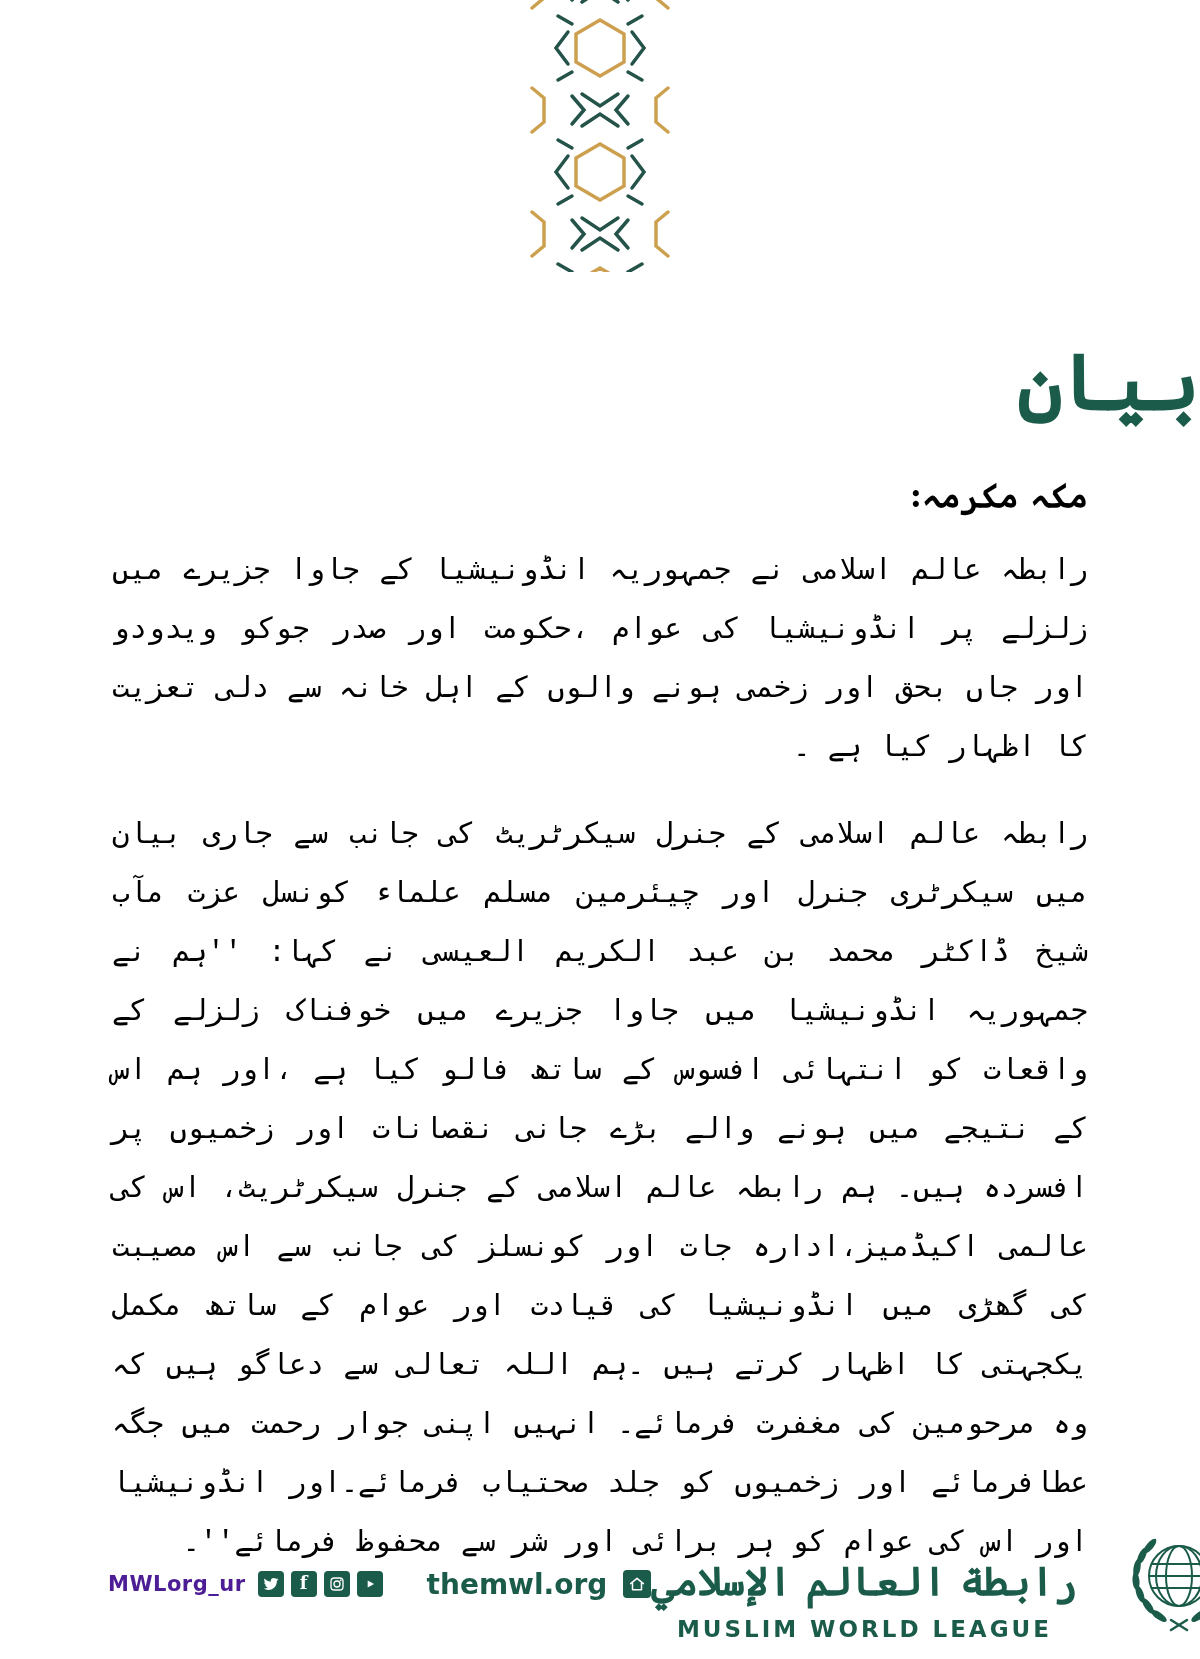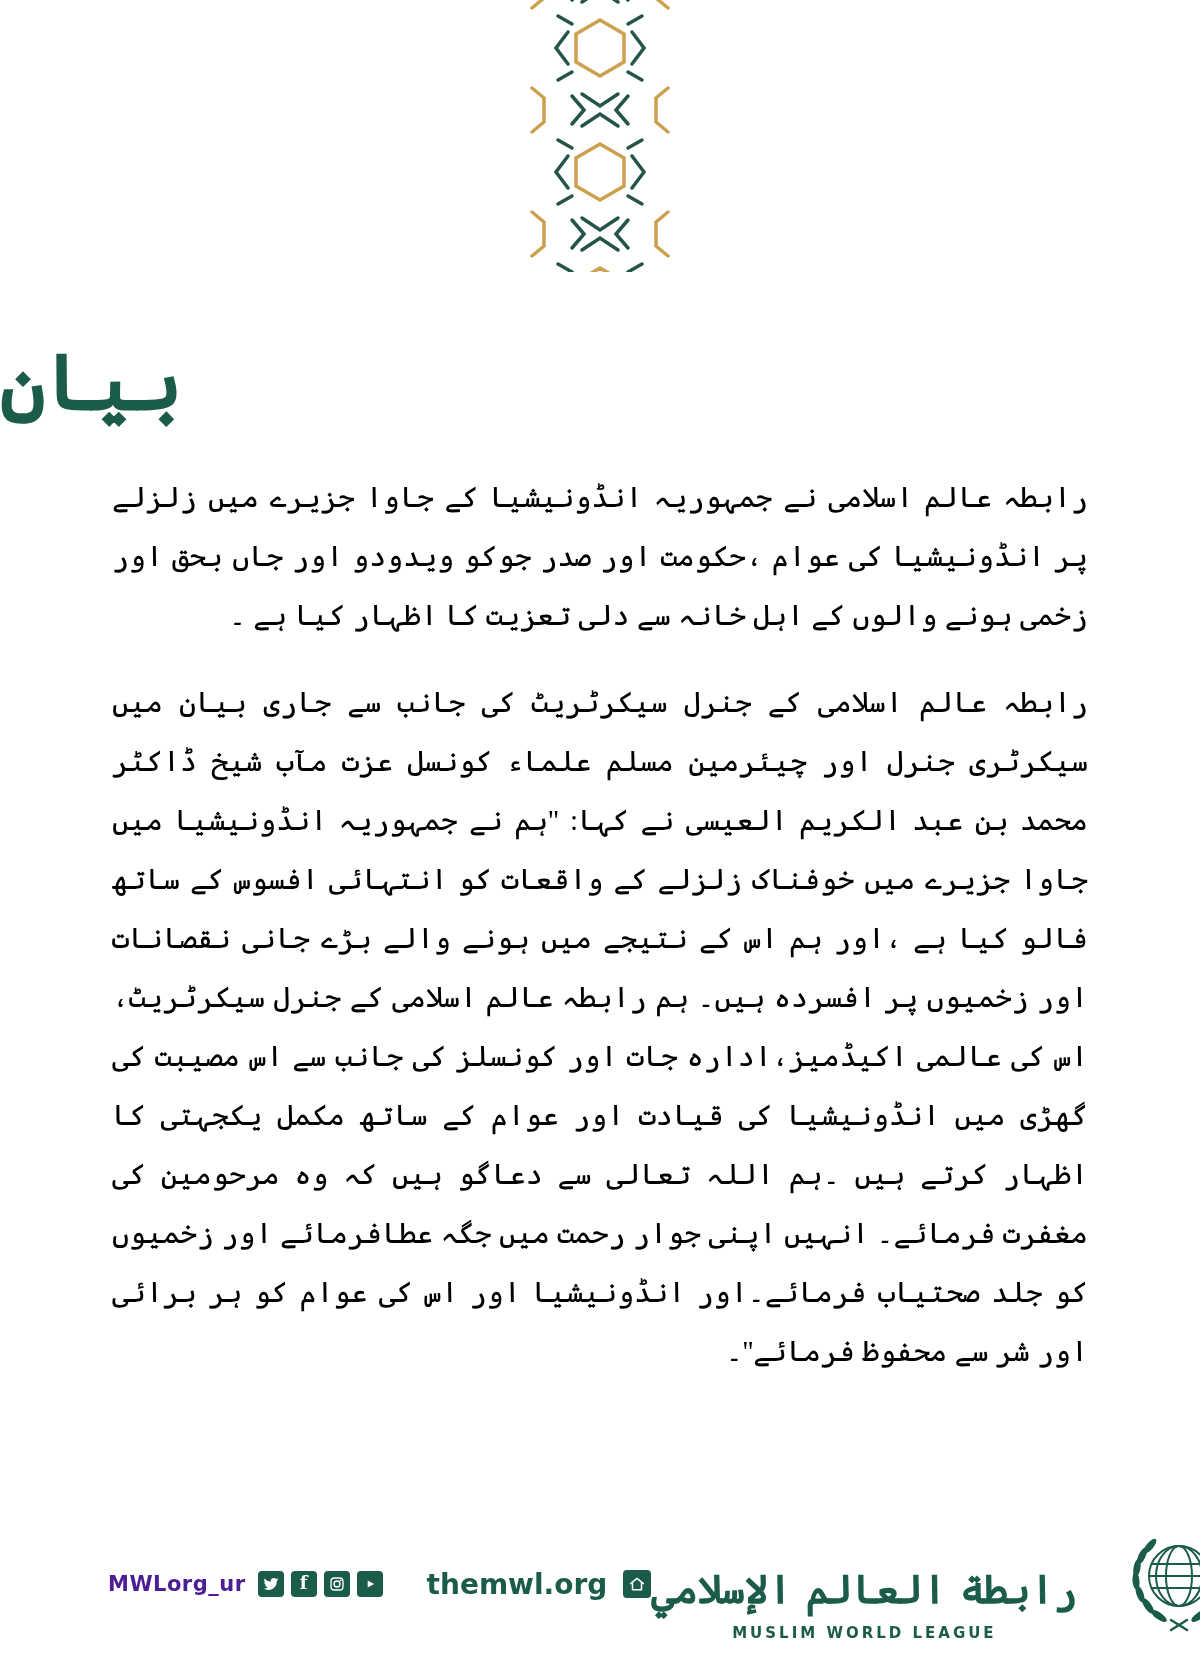--- a/index.html
+++ b/index.html
@@ -11,40 +11,40 @@
     font-family:"DejaVu Sans", sans-serif;
   }
   
   .pattern{
     position:absolute;top:0;left:50%;transform:translateX(-50%);
     width:140px;height:272px;
   }
   
   .title{
     position:absolute;top:322px;left:0;width:100%;
-    margin:0;text-align:left;
+    margin:0;text-align:right;
     font-family:"DejaVu Serif", serif;
     font-size:78px;line-height:120px;font-weight:700;
     color:#1b5b4a;
   }
   
   .doc{
     position:absolute;top:468px;left:112px;right:112px;
     direction:rtl;text-align:right;color:#000000;
   }
   .dateline{
     margin:0 0 18px 0;
     font-size:33px;font-weight:700;line-height:56px;
     font-family:"DejaVu Serif", serif;
   }
   .para{
     margin:0 0 28px 0;
     font-size:29px;line-height:59px;font-weight:500;
     text-align:justify;
-    font-family:Liberation Serif, serif;
+    font-family:Liberation Mono, monospace;
   }
   
   .footer{
     position:absolute;left:108px;right:96px;bottom:16px;height:118px;
     display:flex;align-items:center;justify-content:space-between;
   }
   .footer-left{display:flex;align-items:center;gap:12px;}
   .handle{
     color:#4c1d95;font-size:21px;font-weight:700;letter-spacing:.5px;
     font-family:"DejaVu Sans", sans-serif;
@@ -68,21 +68,21 @@
   .home-sq{width:28px;height:28px;border-radius:4px;background:#1b5b4a;
     display:flex;align-items:center;justify-content:center;margin-left:4px;}
   .footer-right{display:flex;align-items:flex-end;gap:25px;}
   .logo-text-col{display:flex;flex-direction:column;align-items:center;}
   .logo-arabic{
     color:#1b5b4a;font-size:40px;line-height:62px;font-weight:700;
     direction:rtl;white-space:nowrap;
     font-family:"DejaVu Serif", serif;
   }
   .logo-english{
-    color:#1b5b4a;font-size:15px;font-weight:700;letter-spacing:3px;
+    color:#1b5b4a;font-size:23px;font-weight:700;letter-spacing:3px;
     margin-top:4px;white-space:nowrap;
     font-family:"DejaVu Sans", sans-serif;
   }
 </style>
 </head>
 <body>
 
 <div class="page">
 
   <div class="pattern">
@@ -112,20 +112,21 @@
       <use href="#ptile" y="-120"></use>
       <use href="#ptile" y="4"></use>
       <use href="#ptile" y="128"></use>
       <use href="#ptile" y="252"></use>
     </svg>
   </div>
 
   <h1 class="title">بیان</h1>
 
   <div class="doc">
+    <p class="dateline">مکہ مکرمہ:</p>
     <p class="para">رابطہ عالم اسلامی نے جمہوریہ انڈونیشیا کے جاوا جزیرے میں زلزلے پر انڈونیشیا کی عوام ،حکومت اور صدر جوکو ویدودو اور  جاں بحق اور زخمی ہونے والوں کے اہل خانہ سے دلی تعزیت کا اظہار کیا ہے ۔</p>
     <p class="para">رابطہ عالم اسلامی کے جنرل سیکرٹریٹ کی جانب سے جاری بیان میں سیکرٹری جنرل اور چیئرمین مسلم علماء کونسل عزت مآب شیخ ڈاکٹر محمد بن عبد الکریم العیسی نے کہا: ''ہم نے جمہوریہ انڈونیشیا میں جاوا جزیرے میں خوفناک زلزلے کے واقعات کو انتہائی افسوس کے ساتھ فالو کیا ہے ،اور ہم اس کے نتیجے میں ہونے والے بڑے جانی نقصانات اور زخمیوں پر افسردہ ہیں۔ ہم رابطہ عالم اسلامی کے جنرل سیکرٹریٹ، اس کی عالمی اکیڈمیز،ادارہ جات اور کونسلز کی جانب سے اس مصیبت کی گھڑی میں انڈونیشیا کی قیادت اور عوام کے ساتھ مکمل یکجہتی کا اظہار کرتے ہیں ۔ہم اللہ تعالی سے دعاگو ہیں کہ وہ مرحومین کی مغفرت فرمائے۔ انہیں اپنی جوار رحمت میں جگہ عطافرمائے اور زخمیوں کو جلد صحتیاب فرمائے۔اور انڈونیشیا اور اس کی عوام کو ہر برائی اور شر سے محفوظ فرمائے''۔</p>
   </div>
 
   <div class="footer">
     <div class="footer-left">
       <span class="handle">MWLorg_ur</span>
 
       <div class="icon-row">
         <div class="sq-icon">

